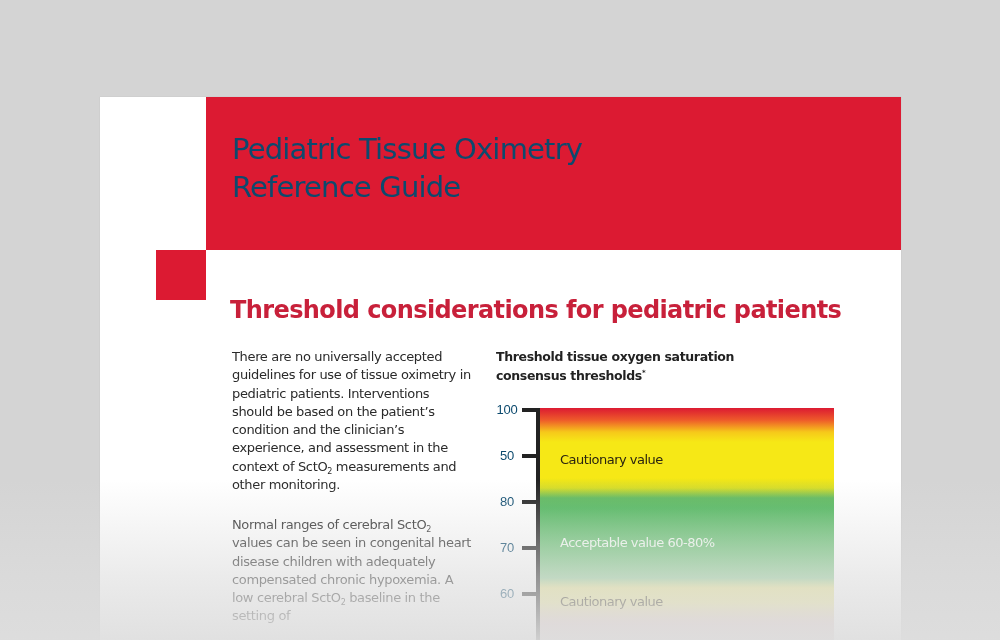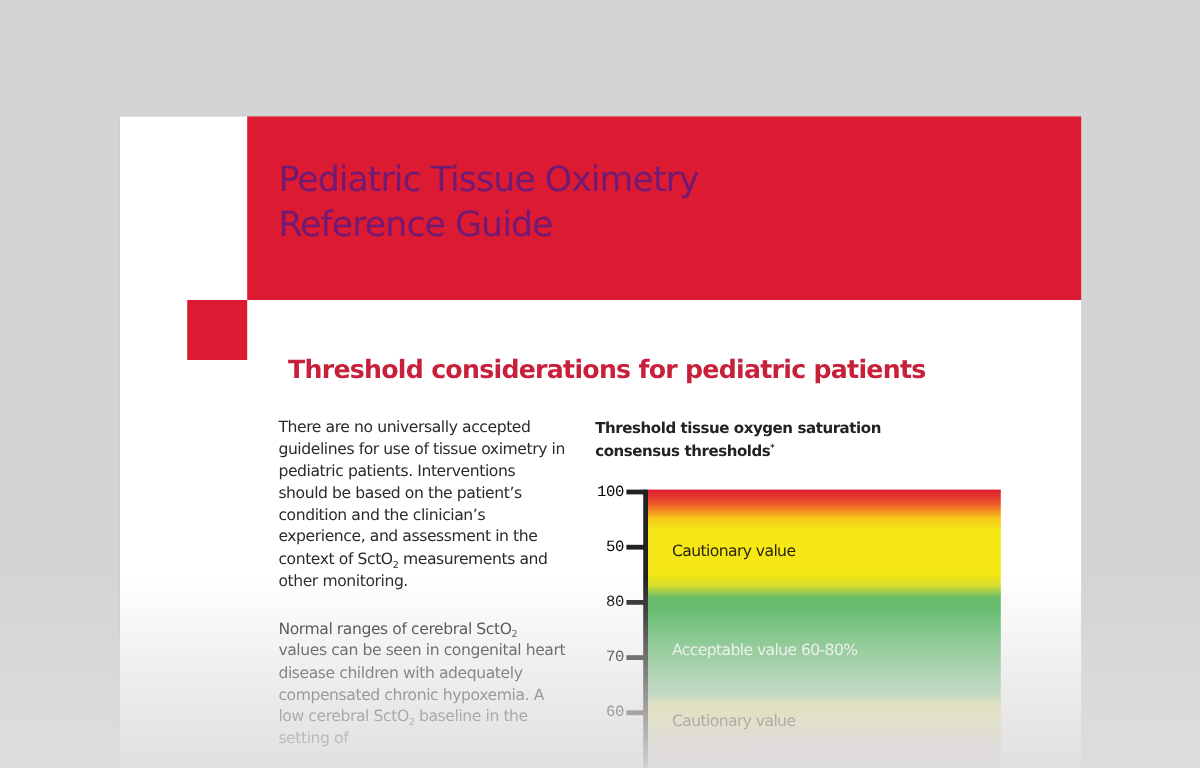--- a/index.html
+++ b/index.html
@@ -18,40 +18,40 @@
     }
     .header-block {
       position: absolute;
       left: 206px; top: 97px;
       width: 695px; height: 153px;
       background: #dc1a32;
     }
     .header-title {
       position: absolute;
       left: 232px; top: 130px;
-      color: #701a75;
+      color: #0c4a6e;
       font-family: "DejaVu Sans", sans-serif;
       font-size: 29px;
       line-height: 38px;
       letter-spacing: -0.8px;
       font-weight: normal;
       white-space: pre-line;
     }
     .accent-square {
       position: absolute;
       left: 156px; top: 250px;
       width: 50px; height: 50px;
       background: #dc1a32;
     }
     .section-title {
       position: absolute;
-      left: 240px; top: 296px;
+      left: 230px; top: 296px;
       color: #c8203a;
       font-family: "DejaVu Sans", sans-serif;
-      font-size: 21px;
+      font-size: 24px;
       letter-spacing: -0.6px;
       white-space: nowrap;
     }
     .body-text {
       position: absolute;
       left: 232px;
       width: 240px;
       color: #2a2a2a;
       font-family: "DejaVu Sans", sans-serif;
       font-size: 13px;
@@ -104,24 +104,24 @@
     .tick {
       position: absolute;
       left: 522px;
       width: 16px; height: 4px;
       background: #222;
     }
     .tick-label {
       position: absolute;
       width: 26px;
       left: 494px;
-      text-align: right;
-      font-family: Liberation Mono, monospace;
+      text-align: center;
+      font-family: Liberation Sans, sans-serif;
       font-size: 13px;
-      color: #000000;
+      color: #0c4a6e;
       letter-spacing: -0.3px;
     }
     .band-label {
       position: absolute;
       left: 560px;
       font-family: "DejaVu Sans", sans-serif;
       font-weight: normal;
       font-size: 13px;
       letter-spacing: -0.5px;
       white-space: nowrap;

